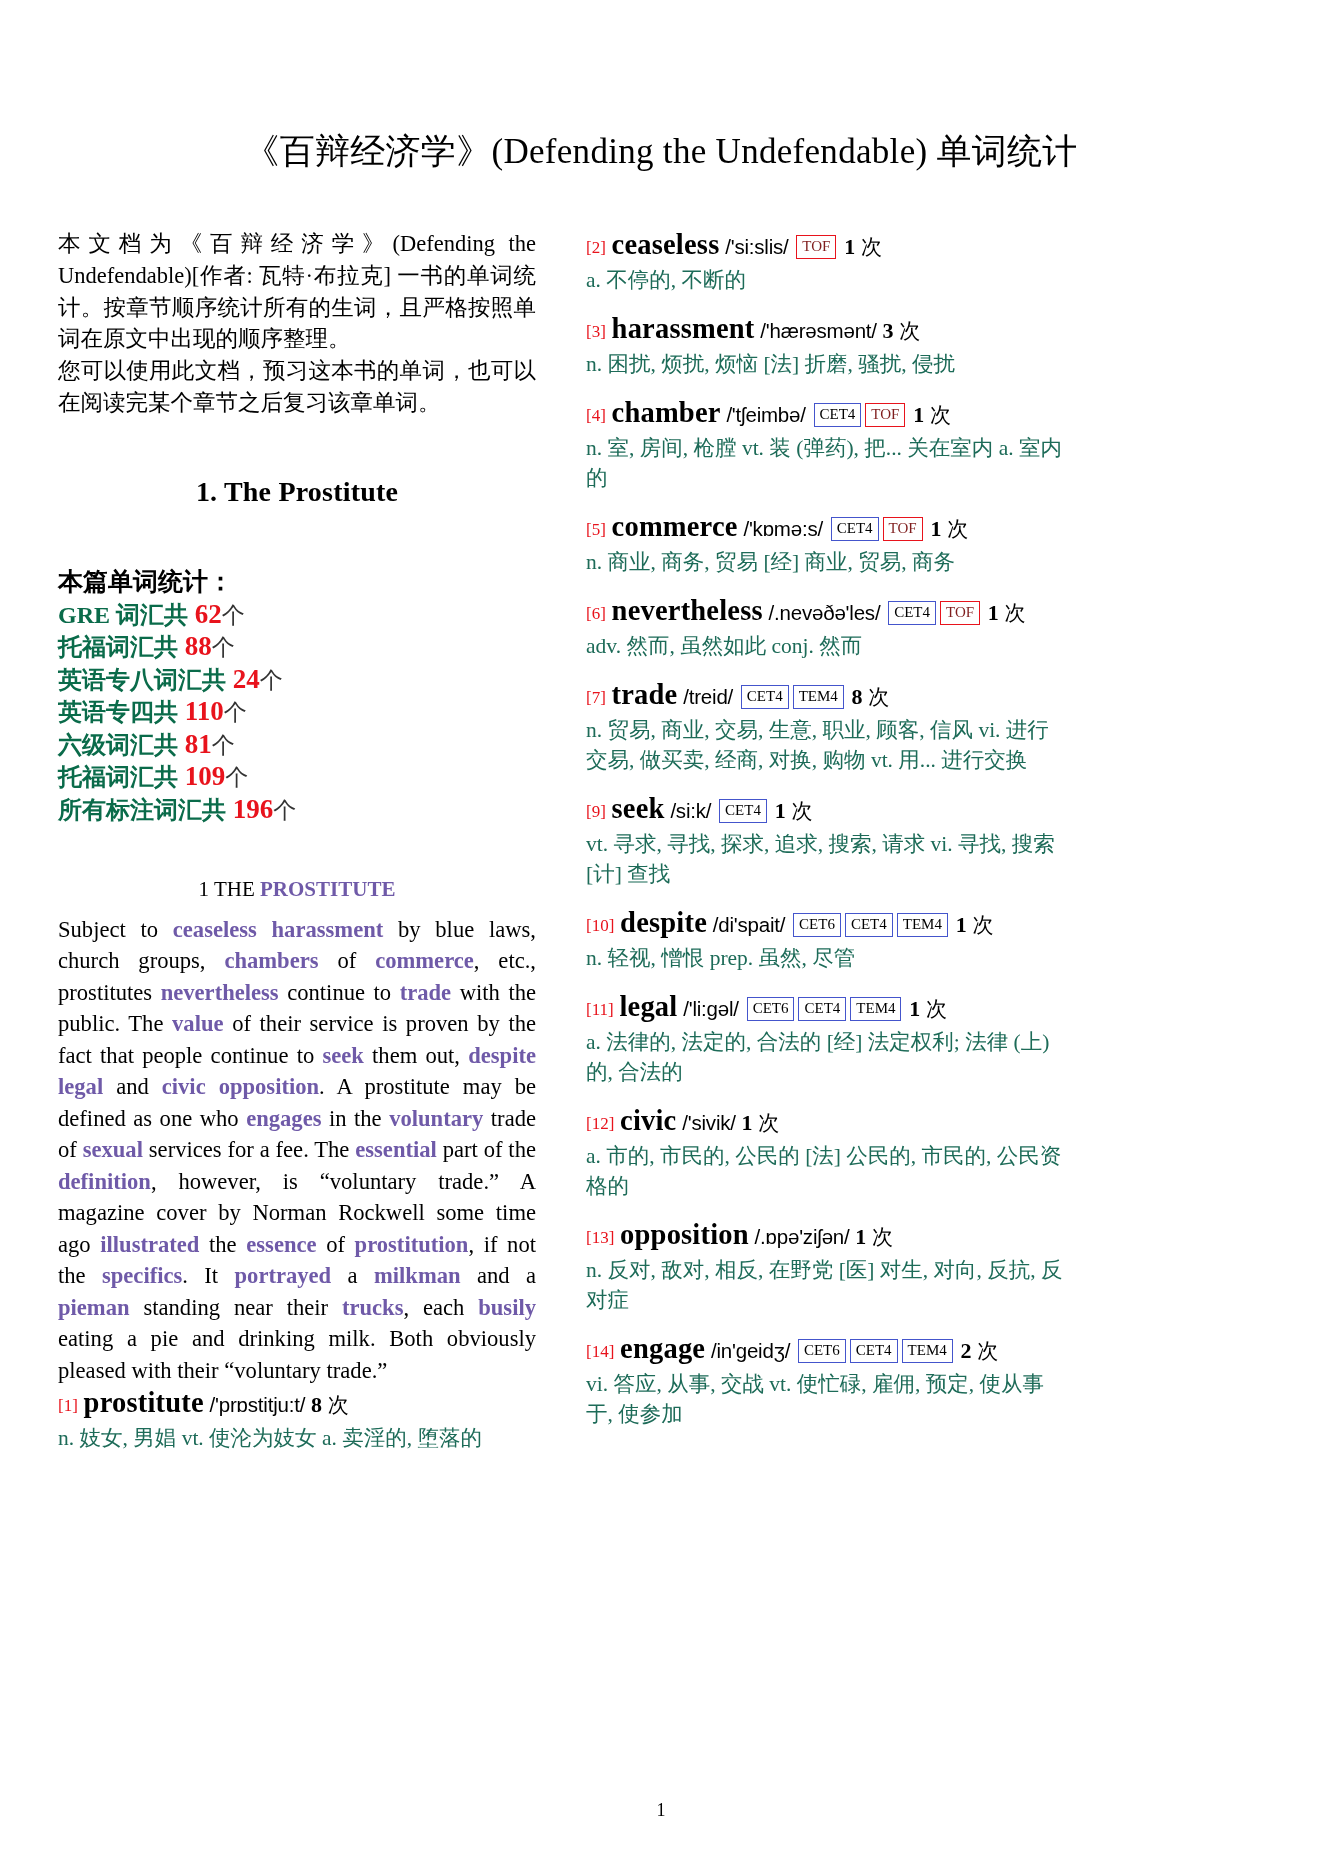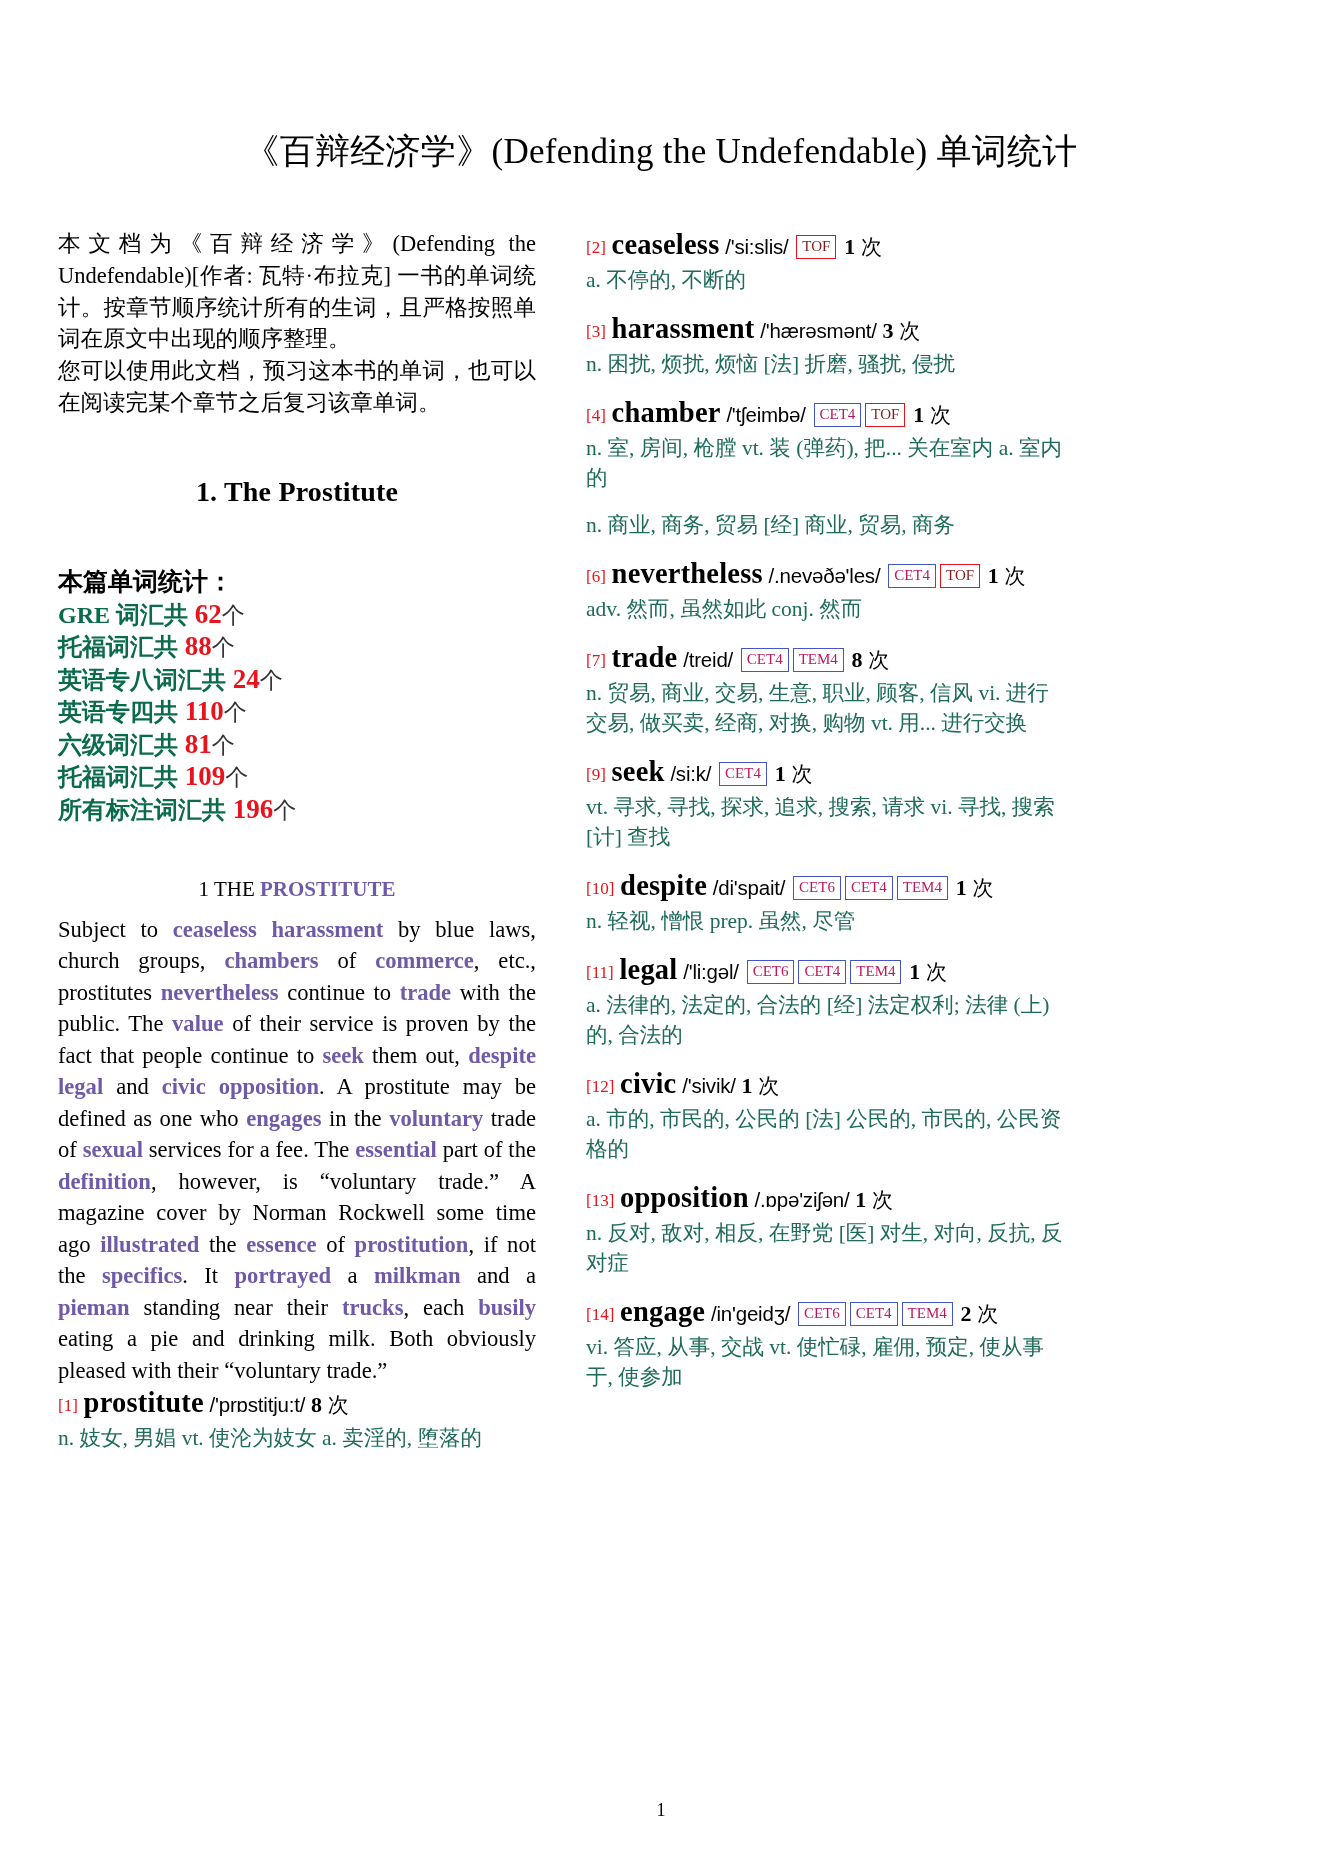--- a/index.html
+++ b/index.html
@@ -128,21 +128,21 @@
     letter-spacing: 0.2px;
   }
   .ipa {
     font-family: "Liberation Sans", "DejaVu Sans", sans-serif;
     font-size: 20.5px;
     letter-spacing: -0.2px;
   }
   .tag {
     display: inline-block;
     border: 1px solid #4455cc;
-    color: #be185d;
+    color: #000000;
     font-size: 15px;
     font-variant: small-caps;
     line-height: 1;
     padding: 3px 5px 4px 5px;
     margin: 0 2px;
     vertical-align: 3px;
     font-family: "Liberation Serif", serif;
   }
   .tag.tof {
     border-color: #e8131c;
@@ -220,20 +220,21 @@
         </div>
         <div class="entry">
           <div class="entry-head"><span class="idx">[3]</span> <span class="word">harassment</span> <span class="ipa">/'hærəsmənt/</span> <span class="count">3</span> <span class="count-unit">次</span></div>
           <div class="defn">n. 困扰, 烦扰, 烦恼 [法] 折磨, 骚扰, 侵扰</div>
         </div>
         <div class="entry">
           <div class="entry-head"><span class="idx">[4]</span> <span class="word">chamber</span> <span class="ipa">/'tʃeimbə/</span> <span class="tag">CET4</span><span class="tag tof">TOF</span> <span class="count">1</span> <span class="count-unit">次</span></div>
           <div class="defn">n. 室, 房间, 枪膛 vt. 装 (弹药), 把... 关在室内 a. 室内的</div>
         </div>
         <div class="entry">
+          <div class="entry-head"><span class="idx">[5]</span> <span class="word">commerce</span> <span class="ipa">/'kɒmə:s/</span> <span class="tag">CET4</span><span class="tag tof">TOF</span> <span class="count">1</span> <span class="count-unit">次</span></div>
           <div class="defn">n. 商业, 商务, 贸易 [经] 商业, 贸易, 商务</div>
         </div>
         <div class="entry">
           <div class="entry-head"><span class="idx">[6]</span> <span class="word">nevertheless</span> <span class="ipa">/.nevəðə'les/</span> <span class="tag">CET4</span><span class="tag tof">TOF</span> <span class="count">1</span> <span class="count-unit">次</span></div>
           <div class="defn">adv. 然而, 虽然如此 conj. 然而</div>
         </div>
         <div class="entry">
           <div class="entry-head"><span class="idx">[7]</span> <span class="word">trade</span> <span class="ipa">/treid/</span> <span class="tag">CET4</span><span class="tag">TEM4</span> <span class="count">8</span> <span class="count-unit">次</span></div>
           <div class="defn">n. 贸易, 商业, 交易, 生意, 职业, 顾客, 信风 vi. 进行交易, 做买卖, 经商, 对换, 购物 vt. 用... 进行交换</div>
         </div>

